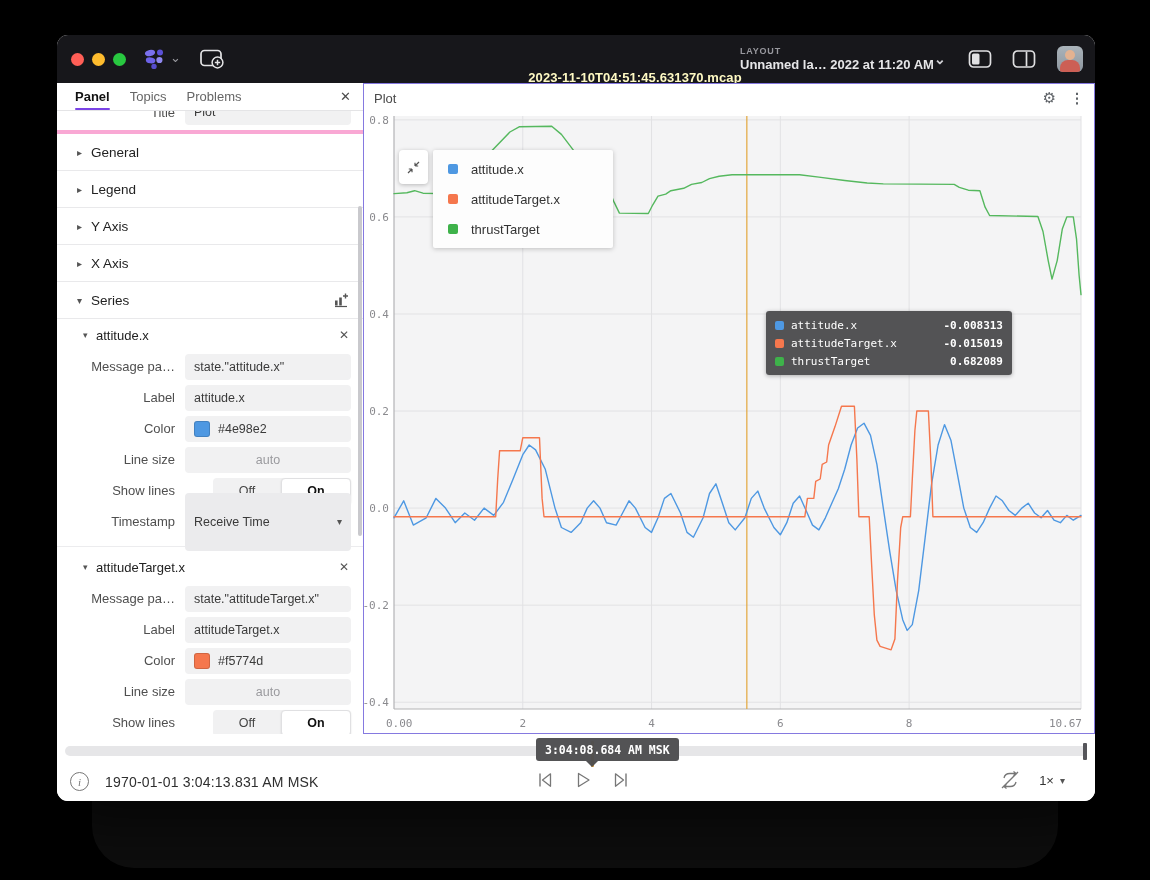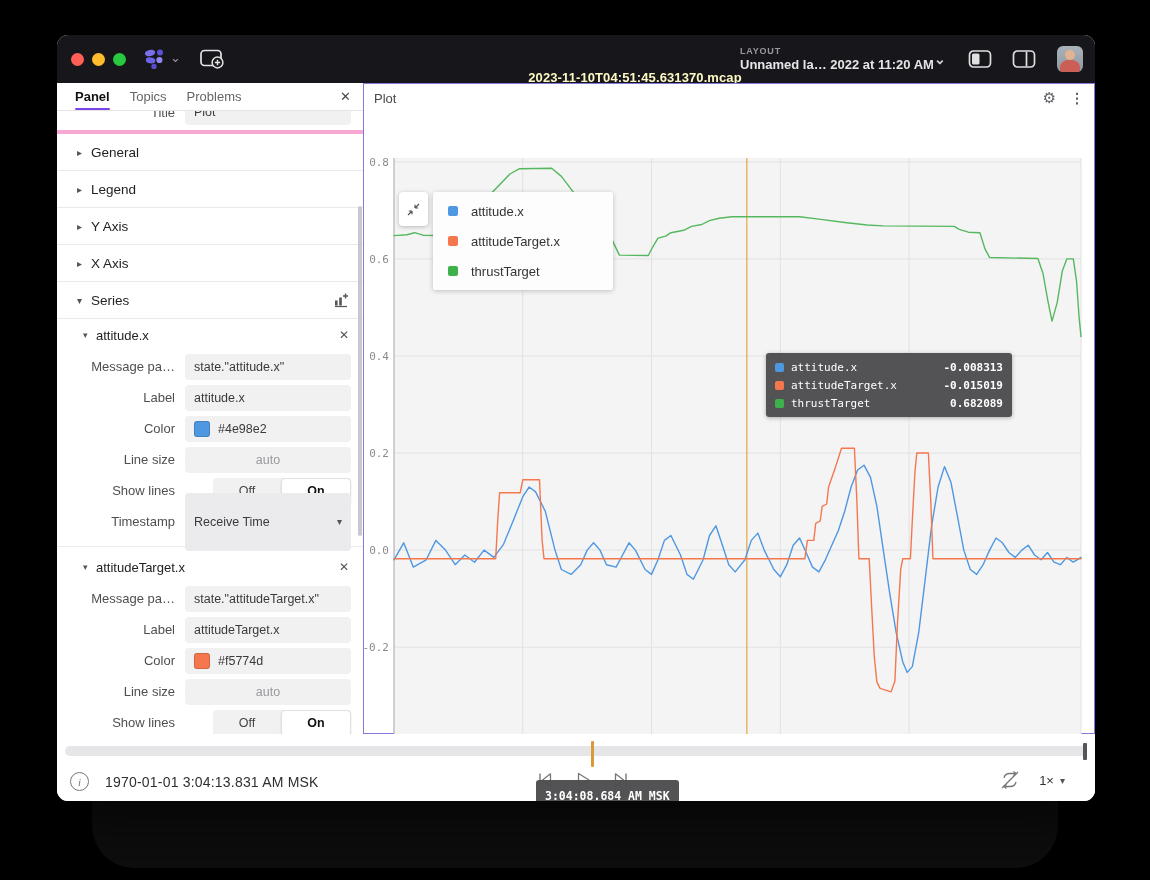--- a/index.html
+++ b/index.html
@@ -56,39 +56,39 @@
   .select .chev{color:#555;font-size:10px;}
   .gaprow{height:9px;border-bottom:1px solid #ececee;margin-bottom:4px;}
   .sb-thumb{position:absolute;right:1px;top:95px;width:4px;height:330px;background:#c9c9cd;border-radius:2px;}
   
   .panel{flex:1;position:relative;border:1px solid #8579e0;background:#fff;}
   .panelhdr{height:28px;display:flex;align-items:center;padding:0 10px;}
   .panelhdr .ptitle{font-size:13px;color:#4a4a4a;}
   .panelhdr .hsp{flex:1}
   .panelhdr .gear{color:#5f6368;font-size:15px;margin-right:14px;}
   .panelhdr .kebab{color:#5f6368;font-size:14px;font-weight:700;letter-spacing:0;}
-  .chartwrap{position:relative;width:730px;height:621px;margin-top:42px;}
+  .chartwrap{position:relative;width:730px;height:621px;}
   svg text{font-family:"DejaVu Sans Mono",monospace;}
   
   .collapsebtn{position:absolute;left:35px;top:38px;width:29px;height:34px;background:#fff;border-radius:4px;
      box-shadow:0 1px 4px rgba(0,0,0,.25);display:flex;align-items:center;justify-content:center;}
   .legendcard{position:absolute;left:69px;top:38px;width:180px;background:#fdfdfd;border-radius:2px;
      box-shadow:0 1px 5px rgba(0,0,0,.22);padding:4px 0;}
   .legrow{height:30px;display:flex;align-items:center;padding-left:15px;font-size:13px;color:#333;}
   .legsq{width:10px;height:10px;border-radius:2px;margin-right:13px;flex:none;}
   
   .valtip{position:absolute;left:402px;top:199px;width:228px;background:rgba(77,77,79,.97);border-radius:3px;
      padding:5px 9px;box-shadow:0 1px 4px rgba(0,0,0,.3);}
   .vrow{height:18px;display:flex;align-items:center;font-family:"DejaVu Sans Mono",monospace;font-size:11px;color:#fff;}
   .vsq{width:9px;height:9px;border-radius:2px;margin-right:7px;flex:none;}
   .vname{flex:1;}
   .vval{font-weight:700;}
   
   .timetip{position:absolute;left:172px;top:626px;background:rgba(77,77,79,.97);border-radius:3px;height:23px;
-     display:flex;align-items:flex-end;padding:0 9px;font-family:"DejaVu Sans Mono",monospace;font-size:11.5px;font-weight:700;color:#fff;z-index:5;}
+     display:flex;align-items:center;padding:0 9px;font-family:"DejaVu Sans Mono",monospace;font-size:11.5px;font-weight:700;color:#fff;z-index:5;}
   .timetip .caret{position:absolute;left:50px;bottom:-6px;width:0;height:0;border-left:6px solid transparent;
      border-right:6px solid transparent;border-top:6px solid rgba(77,77,79,.97);}
   
   .playbar{height:67px;position:relative;background:#fff;}
   .track{position:absolute;left:8px;right:8px;top:12px;height:10px;background:#e6e6e8;border-radius:5px;}
   .hovermark{position:absolute;top:-5px;width:3px;height:26px;background:#d99b38;border-radius:1px;}
   .playheadmark{position:absolute;top:-3px;width:4px;height:17px;background:#55555a;border-radius:1px;}
   .infoicon{position:absolute;left:13px;top:38px;width:17px;height:17px;border:1.4px solid #777;border-radius:50%;
      color:#777;font-size:11px;display:flex;align-items:center;justify-content:center;font-family:"Liberation Serif",serif;font-style:italic;}
   .stamp{position:absolute;left:48px;top:40px;font-size:14px;color:#2f2f2f;letter-spacing:.2px;}

